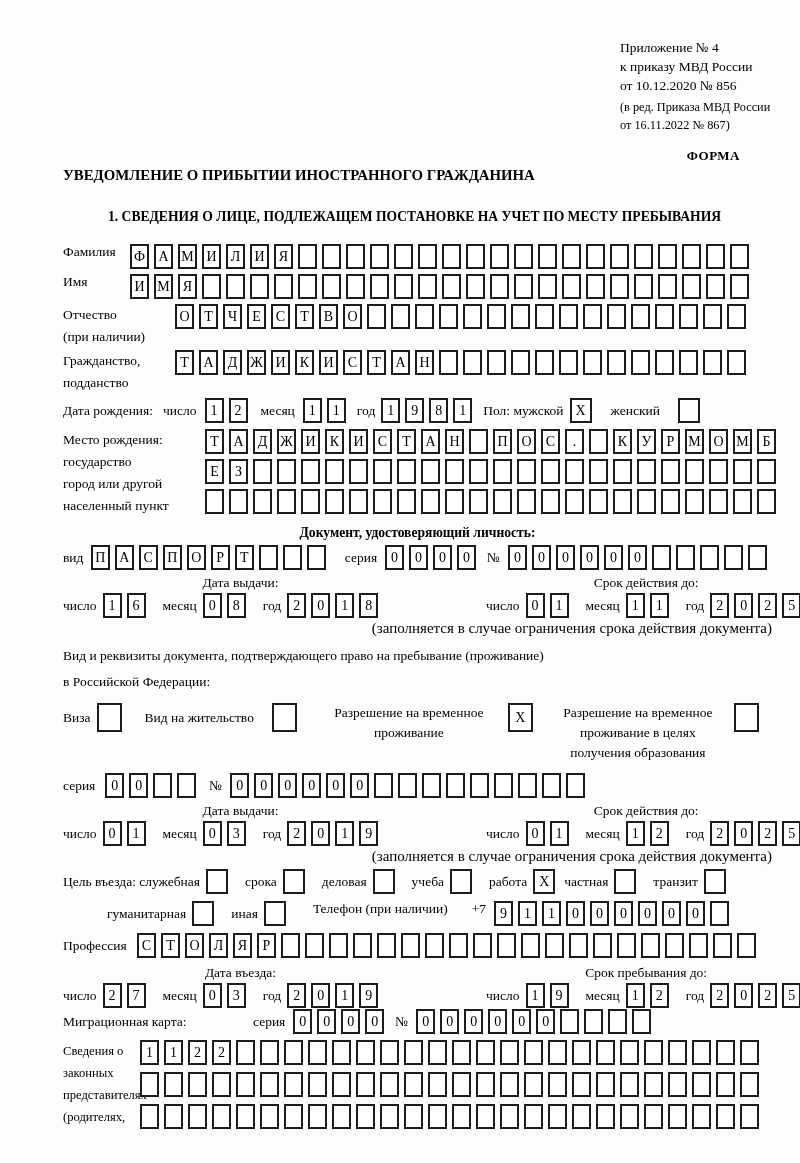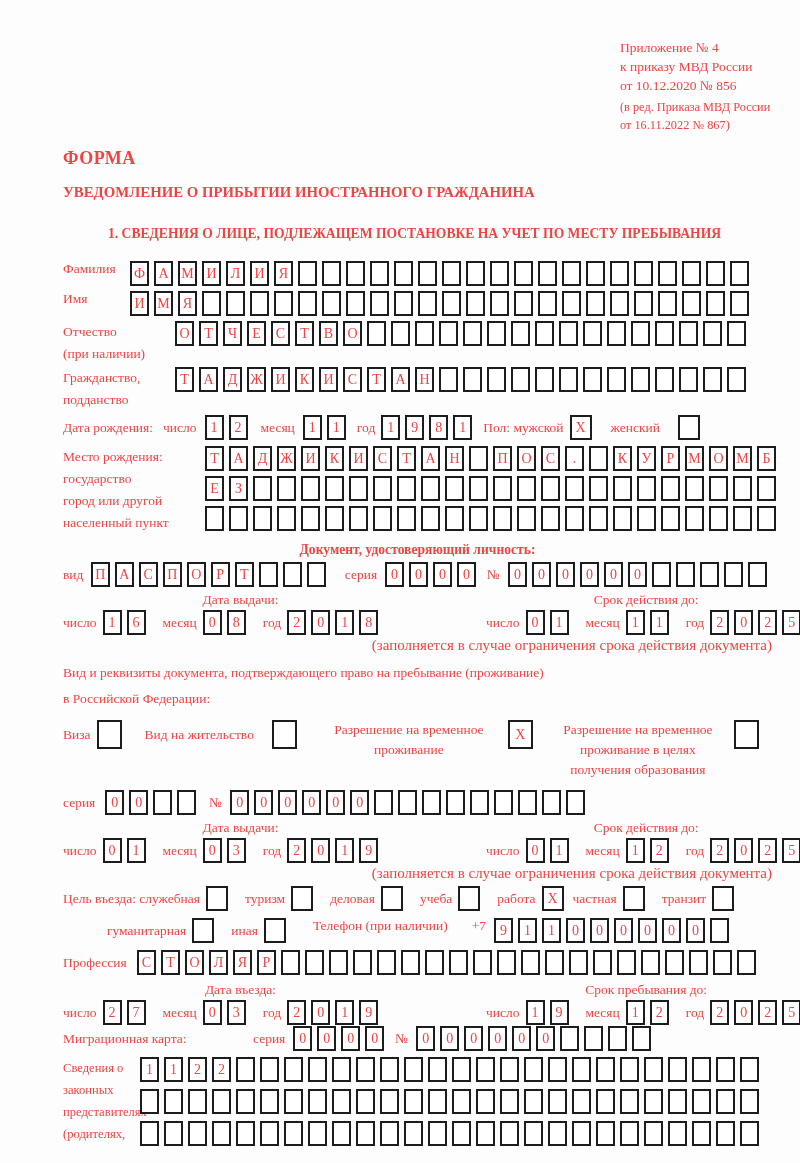--- a/index.html
+++ b/index.html
@@ -1,30 +1,30 @@
 <!DOCTYPE html>
 <html><head>
 <meta charset="utf-8">
 <style>
   html,body{margin:0;padding:0;background:#888;}
   .page{
     position:relative;
     width:800px;height:1163px;
     background:#fdfdfd;
-    color:#ef4444;
+    color:#000000;
     font-family:"Liberation Serif","DejaVu Serif",serif;
     font-size:13.5px;
     box-sizing:border-box;
     padding:38px 28px 10px 63px;
     overflow:hidden;
   }
   
   .annex{margin-left:557px;width:180px;line-height:19px;}
   .annex .edit{font-size:12.3px;line-height:18px;margin-top:3px;}
-  .forma{text-align:left;font-weight:bold;margin:14px 32px 12px 0;font-size:18px;letter-spacing:.5px;}
+  .forma{text-align:right;font-weight:bold;margin:14px 32px 0 0;font-size:13px;letter-spacing:.5px;}
   .title{font-weight:bold;font-size:14.8px;line-height:23px;}
   .title-underline{display:inline-block;width:52px;border-bottom:2px solid #333;margin-left:12px;vertical-align:baseline;}
   .section-heading{margin-top:22px;margin-left:-6px;text-align:center;font-weight:bold;font-size:13.6px;}
   
   .frow{display:flex;align-items:flex-start;margin-top:5px;}
   .cells{display:flex;flex-wrap:nowrap;}
   .cell{
     flex:none;display:flex;align-items:center;justify-content:center;
     width:19px;height:25px;margin-right:5px;box-sizing:border-box;
     border:2px solid #1c1c1c;background:#fff;font-size:14px;line-height:1;
@@ -550,21 +550,21 @@
       </div>
     </div>
   </div>
   <div class="note-r">(заполняется в случае ограничения срока действия документа)</div>
 
   <div class="frow inl purpose mt4" style="align-items:flex-end;">
     <span class="optlbl">Цель въезда: служебная</span>
     <span class="cells chk">
         <span class="cell cell-md"></span>
       </span>
-    <span class="optlbl">туризм</span>
+    <span class="optlbl">срока</span>
     <span class="cells chk">
         <span class="cell cell-md"></span>
       </span>
     <span class="optlbl">деловая</span>
     <span class="cells chk">
         <span class="cell cell-md"></span>
       </span>
     <span class="optlbl">учеба</span>
     <span class="cells chk">
         <span class="cell cell-md"></span>

